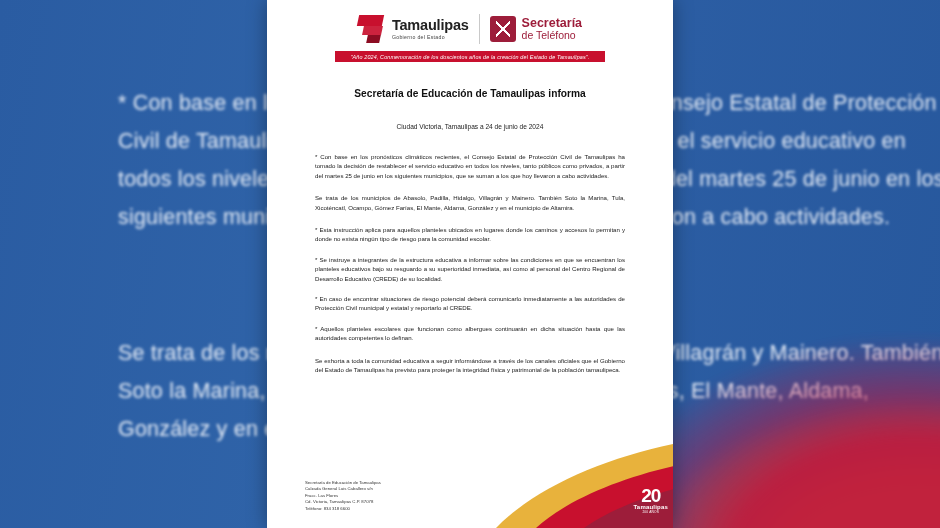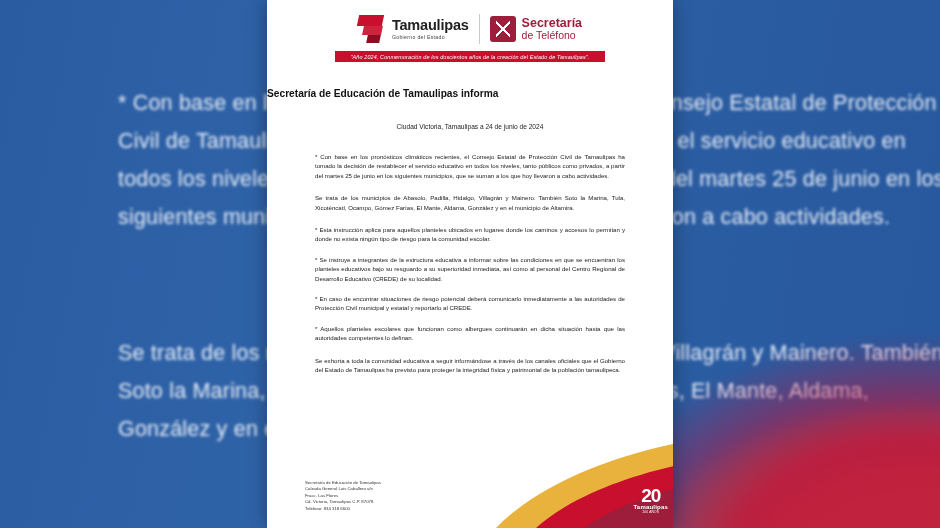--- a/index.html
+++ b/index.html
@@ -139,21 +139,21 @@
     background: #c8102e;
     color: #fff;
     font-size: 5.4px;
     font-style: italic;
     text-align: center;
     padding: 2.5px 0;
     letter-spacing: .15px;
   }
 
   .doc-title {
-    text-align: left;
+    text-align: center;
     font-size: 10.2px;
     font-weight: bold;
     color: #111;
     margin-top: 26px;
   }
   .doc-place {
     text-align: center;
     font-size: 6.6px;
     color: #222;
     margin-top: 24px;

